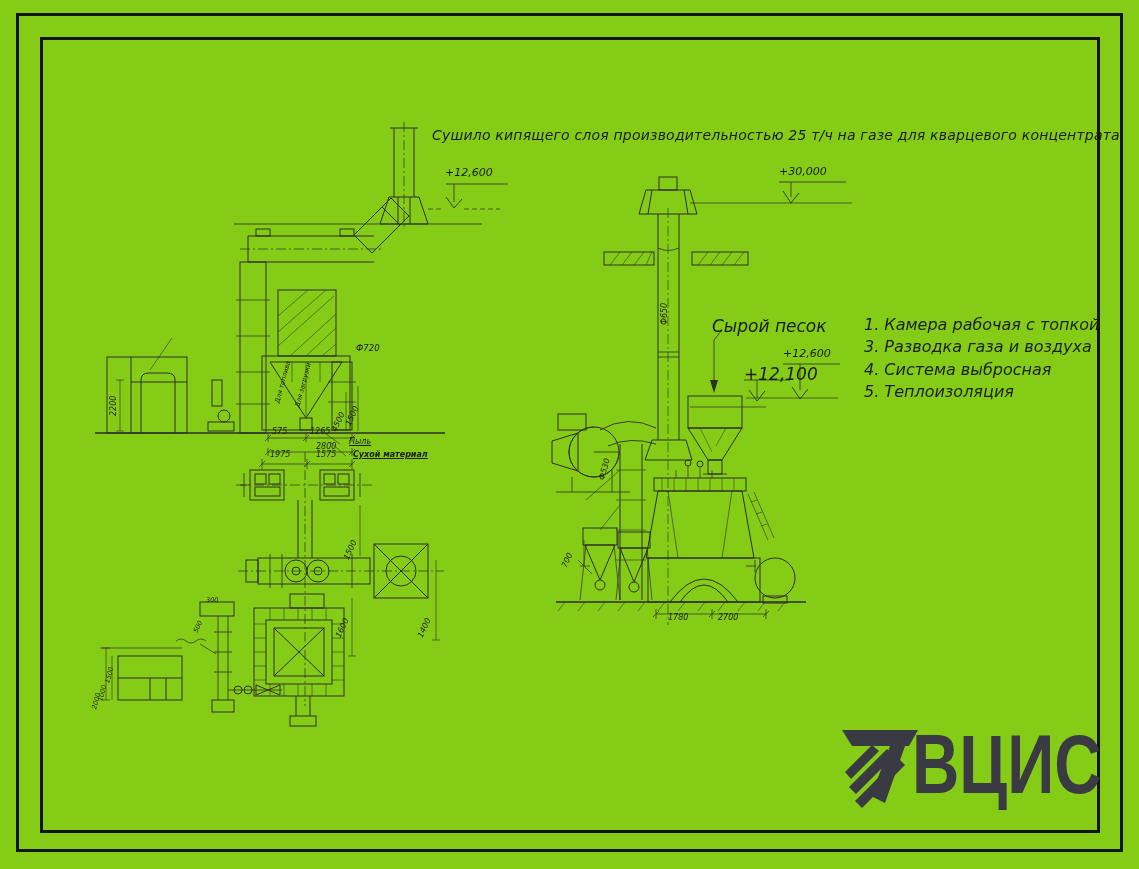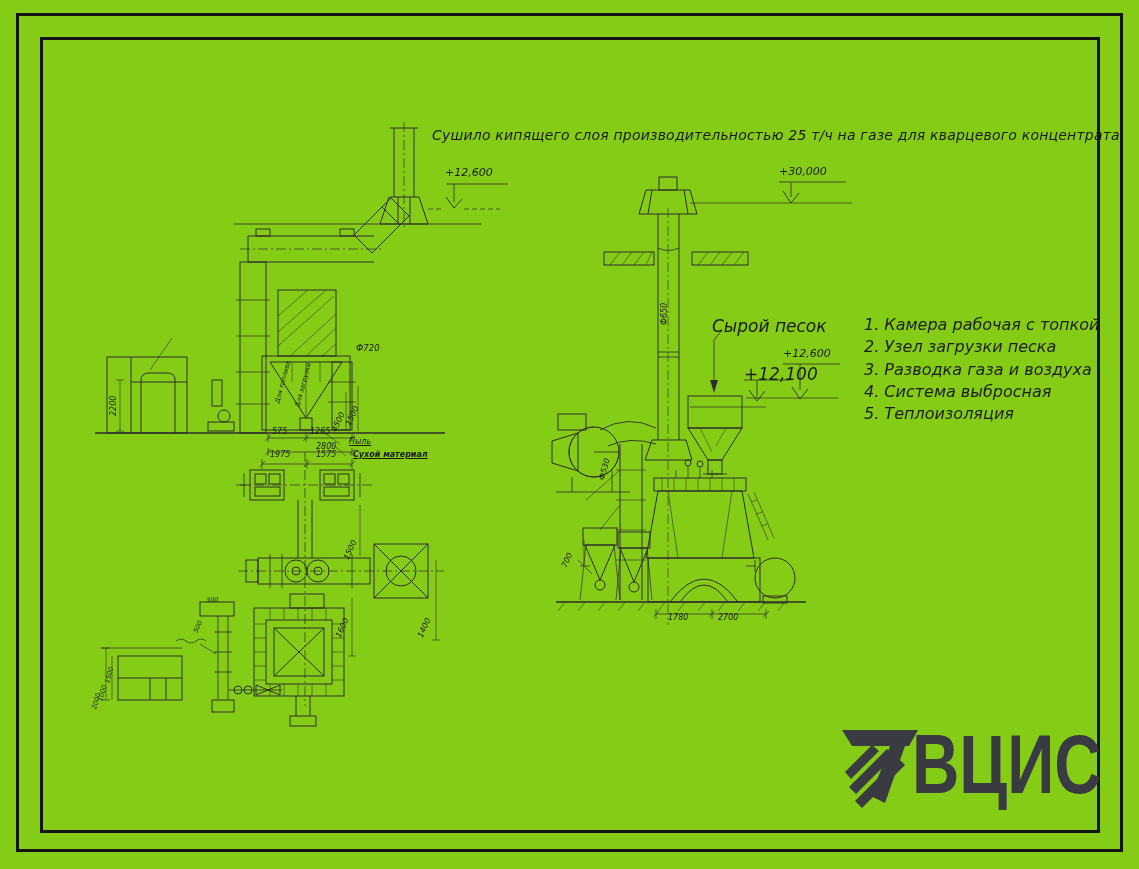--- a/index.html
+++ b/index.html
@@ -230,21 +230,20 @@
   <div class="hand t-tiny r75" style="left:104px;top:694px;">1000</div>
   <div class="hand t-tiny r75" style="left:111px;top:676px;">1500</div>
   <div class="hand t-tiny r75" style="left:98px;top:702px;">2000</div>
 
   <div class="hand t-dim r65" style="left:568px;top:560px;">700</div>
   <div class="hand t-dim" style="left:668px;top:613px;">1780</div>
   <div class="hand t-dim" style="left:718px;top:613px;text-align:right;">2700</div>
 
   <ul class="legend">
     <li>1. Камера рабочая с топкой</li>
-    <li>2. Узел загрузки песка</li>
     <li>3. Разводка газа и воздуха</li>
     <li>4. Система выбросная</li>
     <li>5. Теплоизоляция</li>
   </ul>
 
   <div class="logo-text">ВЦИС</div>
 
 </div>
 
 </body></html>

